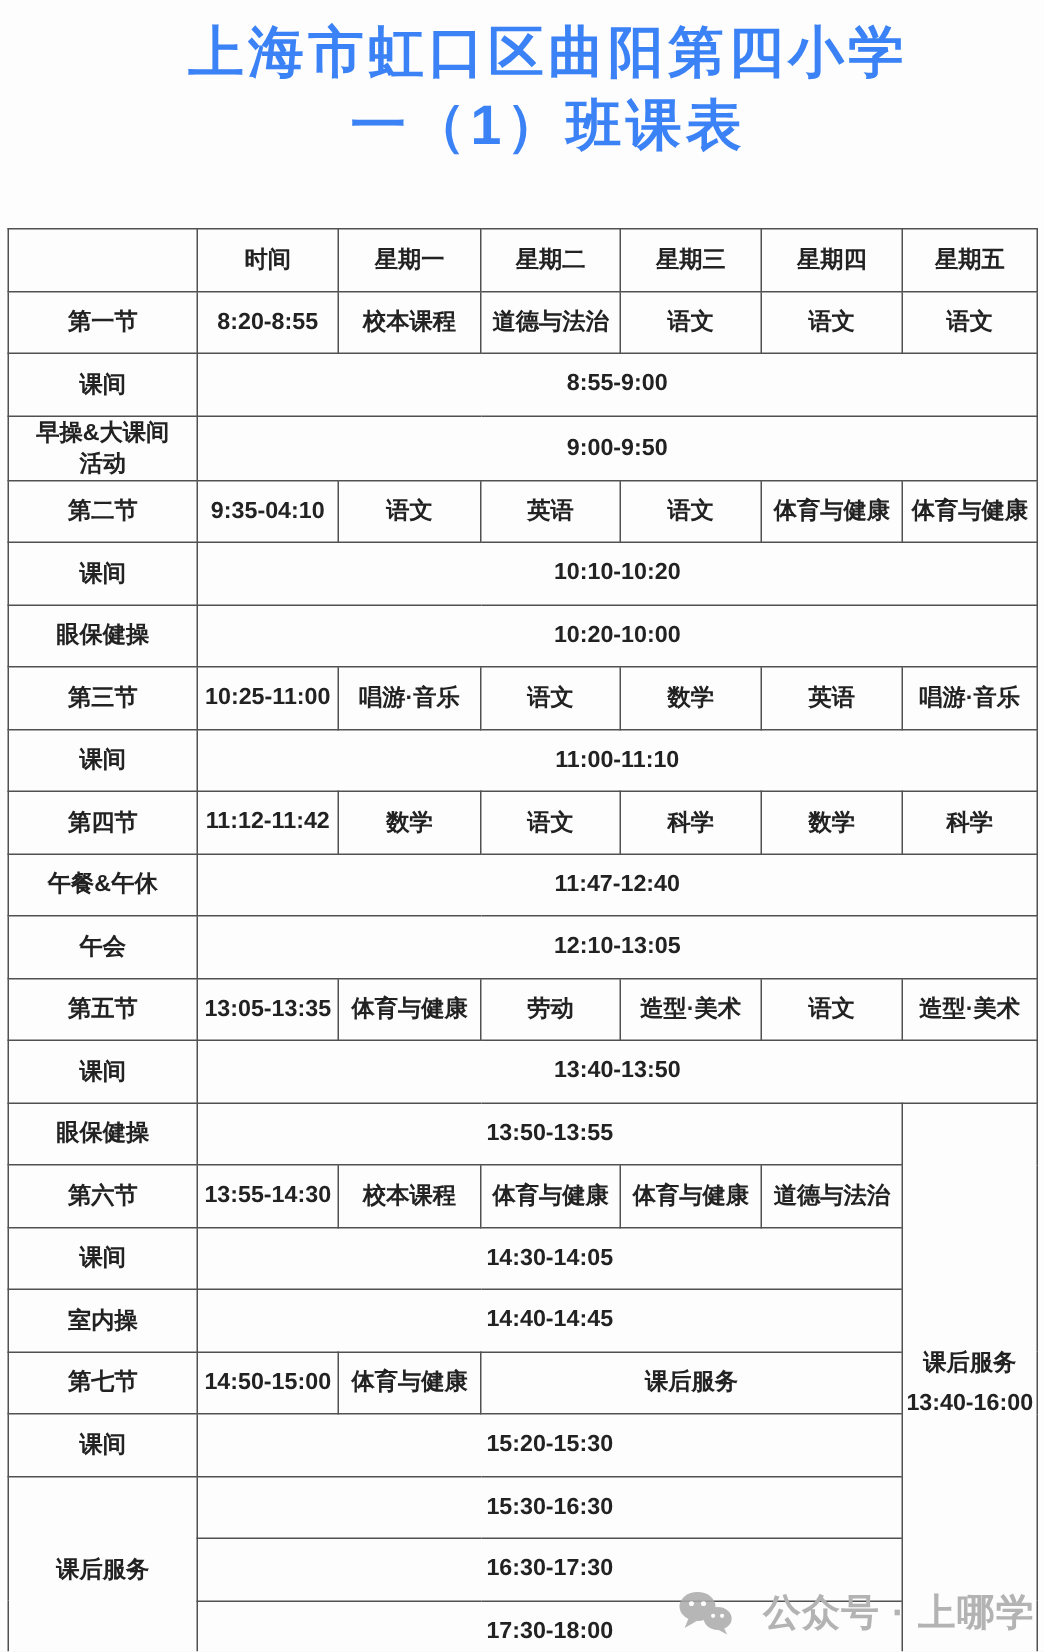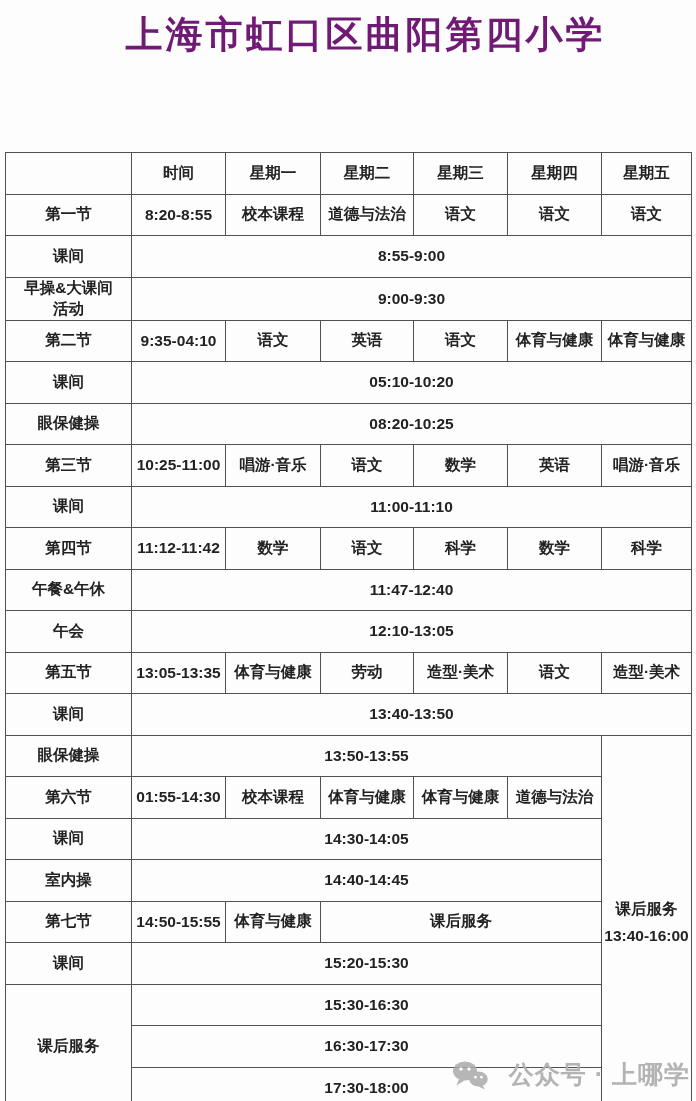--- a/index.html
+++ b/index.html
@@ -5,21 +5,21 @@
   * { margin:0; padding:0; box-sizing:border-box; }
   html,body { background:#f6f6f6; }
   body { font-family:"Liberation Sans","DejaVu Sans",sans-serif; }
   .page {
     position:relative; width:696px; height:1101px; margin:0 auto;
     background:#fdfdfd; overflow:hidden; color:#1f1f1f;
   }
   .title-block { padding-top:10px; text-align:center; }
   .title-line {
     font-size:37px; line-height:49px; font-weight:bold;
-    letter-spacing:3px; color:#701a75;margin-left:35px;
+    letter-spacing:3px; color:#3b82f6;margin-left:35px;
   }
   table.timetable {
     position:absolute; left:5px; top:152px; width:686px;
     border-collapse:collapse; table-layout:fixed;
   }
   .timetable th, .timetable td {
     border:1.5px solid #515151;
     text-align:center; vertical-align:middle;
     font-size:15.5px; font-weight:bold; color:#222;
     height:41.5px; padding:0 1px; white-space:nowrap;
@@ -34,20 +34,21 @@
   }
   .watermark svg { display:block; opacity:0.85; }
 </style>
 </head>
 <body>
 
 <div class="page">
 
   <div class="title-block">
     <div class="title-line">上海市虹口区曲阳第四小学</div>
+    <div class="title-line">一（1）班课表</div>
   </div>
 
   <table class="timetable">
     <colgroup>
       <col style="width:126px">
         <col style="width:94px">
         <col style="width:95px">
       <col style="width:93px">
         <col style="width:94px">
         <col style="width:94px">
@@ -73,38 +74,38 @@
           <td>语文</td>
           <td>语文</td>
           <td>语文</td>
         </tr>
         <tr>
           <td>课间</td>
           <td colspan="6">8:55-9:00</td>
         </tr>
         <tr>
           <td>早操&amp;大课间<br>活动</td>
-          <td colspan="6">9:00-9:30</td>
+          <td colspan="6">9:00-9:50</td>
         </tr>
         <tr>
           <td>第二节</td>
           <td>9:35-04:10</td>
           <td>语文</td>
           <td>英语</td>
           <td>语文</td>
           <td>体育与健康</td>
           <td>体育与健康</td>
         </tr>
         <tr>
           <td>课间</td>
-          <td colspan="6">05:10-10:20</td>
+          <td colspan="6">10:10-10:20</td>
         </tr>
         <tr>
           <td>眼保健操</td>
-          <td colspan="6">08:20-10:25</td>
+          <td colspan="6">10:20-10:00</td>
         </tr>
         <tr>
           <td>第三节</td>
           <td>10:25-11:00</td>
           <td>唱游·音乐</td>
           <td>语文</td>
           <td>数学</td>
           <td>英语</td>
           <td>唱游·音乐</td>
         </tr>
@@ -142,37 +143,37 @@
           <td>课间</td>
           <td colspan="6">13:40-13:50</td>
         </tr>
         <tr>
           <td>眼保健操</td>
           <td colspan="5">13:50-13:55</td>
           <td rowspan="9" class="after-school">课后服务<br>13:40-16:00</td>
         </tr>
         <tr>
           <td>第六节</td>
-          <td>01:55-14:30</td>
+          <td>13:55-14:30</td>
           <td>校本课程</td>
           <td>体育与健康</td>
           <td>体育与健康</td>
           <td>道德与法治</td>
         </tr>
         <tr>
           <td>课间</td>
           <td colspan="5">14:30-14:05</td>
         </tr>
         <tr>
           <td>室内操</td>
           <td colspan="5">14:40-14:45</td>
         </tr>
         <tr>
           <td>第七节</td>
-          <td>14:50-15:55</td>
+          <td>14:50-15:00</td>
           <td>体育与健康</td>
           <td colspan="3">课后服务</td>
         </tr>
         <tr>
           <td>课间</td>
           <td colspan="5">15:20-15:30</td>
         </tr>
         <tr>
           <td rowspan="3">课后服务</td>
           <td colspan="5">15:30-16:30</td>

